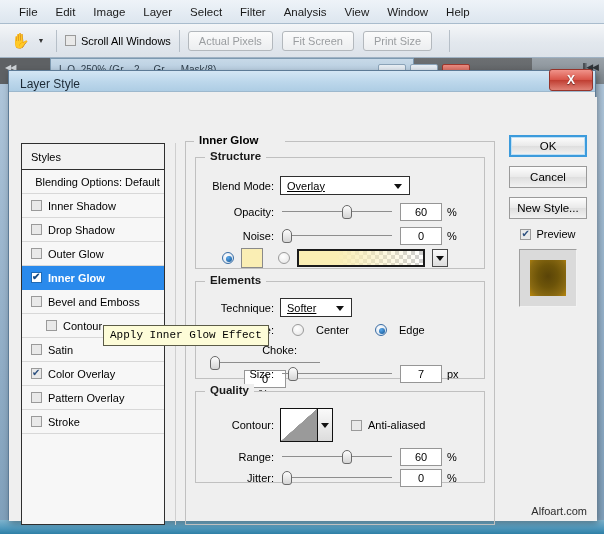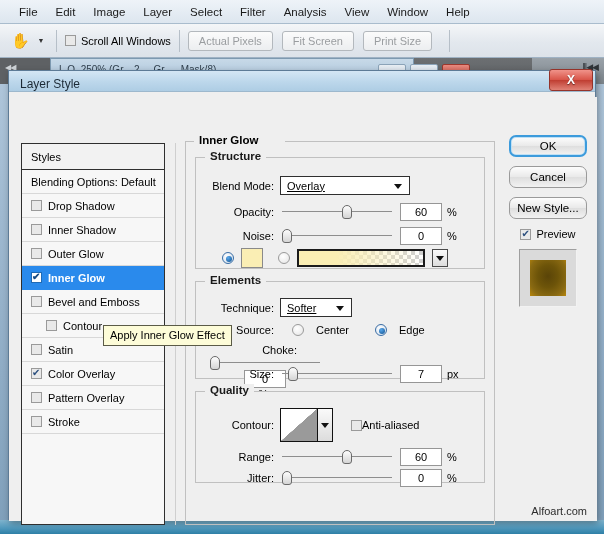--- a/index.html
+++ b/index.html
@@ -71,35 +71,35 @@
   }
   #dlg-body { position:absolute; left:0; top:26px; width:588px; height:424px; background:#efefef; padding:10px; }
 
   
   #styles-panel { position:absolute; left:12px; top:46px; width:144px; height:382px;
                   background:#f7f7f7; border:1px solid #2f2f2f; }
   .sty-head { height:26px; border-bottom:1px solid #2f2f2f; padding:7px 0 0 9px; font-size:11px;
               background:#f2f2f2; }
   .sty-row { height:24px; border-bottom:1px solid #d8d8d8; display:flex; align-items:center;
              padding-left:9px; font-size:11px; gap:6px; }
-  .sty-row.plain { padding-left:9px; }
+  .sty-row.plain { padding-left:9px;justify-content:center; }
   .sty-row.indent { padding-left:24px; }
   .sty-row.selected { background:#2a8aec; color:#fff; font-weight:bold; border-bottom:1px solid #2a8aec; }
   .sty-row.sub-hl { color:#2a8aec; }
   .cbox { width:11px; height:11px; border:1px solid #9a9a9a; background:#fdfdfd; display:inline-block;
           position:relative; flex:0 0 auto; }
   .cbox.gray { background:#e9e9e9; }
   .cbox.checked:after { content:"\2714"; position:absolute; left:0px; top:-2px; font-size:10px; color:#2b4f7e; }
   .sty-row.selected .cbox { background:#fff; border-color:#1f6ab5; }
   .sty-row.selected .cbox.checked:after { color:#174a82; }
   #sty-filler { position:absolute; left:0; right:0; bottom:0; height:90px; background:#f7f7f7; }
 
   
   #tooltip { position:absolute; left:94px; top:228px; background:#fdfcd8; border:1px solid #5b5b47;
-             font-size:11px; padding:3px 6px 4px 6px; z-index:40; white-space:nowrap; }
+             font-size:11px; padding:3px 6px 4px 6px; z-index:40; white-space:nowrap;font-family:Liberation Mono, monospace; }
 
   
   #settings { position:absolute; left:176px; top:38px; width:310px; height:390px; }
   .grp { position:absolute; border:1px solid #c0c0c0; background:#efefef; }
   .grp > .legend { position:absolute; top:-8px; left:9px; background:#efefef; padding:0 5px;
                    font-size:11.5px; font-weight:bold; color:#1a1a1a; }
   .outer-legend { position:absolute; top:-1px; left:9px; background:#efefef; padding:0 5px;
                   font-size:11.5px; font-weight:bold; }
   #outer-box { position:absolute; left:0; top:6px; width:310px; height:384px;
                border:1px solid #c0c0c0; border-top:none; }
@@ -144,21 +144,21 @@
   #gradbtn:after { content:""; border-left:4px solid transparent; border-right:4px solid transparent; border-top:5px solid #111; }
 
   #contour-box { width:38px; height:34px; border:1px solid #111; background:#fff; position:relative; }
   #contour-box .fill { position:absolute; inset:0; background:linear-gradient(to bottom right,#ffffff 0%,#ffffff 49.5%,#9a9a9a 50%,#9a9a9a 100%); }
   #contour-btn { width:15px; height:34px; border:1px solid #111; border-left:none;
                  background:linear-gradient(180deg,#fafafa,#dcdcdc); display:flex; align-items:center; justify-content:center; }
   #contour-btn:after { content:""; border-left:4px solid transparent; border-right:4px solid transparent; border-top:5px solid #111; }
 
   
   #rightcol { position:absolute; left:500px; top:38px; width:78px; }
-  .dbtn { width:78px; height:22px; border:1px solid #9a9a9a; border-radius:7px;
+  .dbtn { width:78px; height:22px; border:1px solid #9a9a9a; border-radius:0;
           background:linear-gradient(180deg,#fdfdfd 0%,#e9e9e9 50%,#dedede 51%,#f2f2f2 100%);
           font-size:11.5px; display:flex; align-items:center; justify-content:center; margin-bottom:9px; }
   .dbtn.primary { border:2px solid #3c9bdc; box-shadow:0 0 0 1px #bfe0f5 inset; }
   #preview-row { display:flex; align-items:center; gap:5px; justify-content:center; margin-top:2px; }
   #preview-thumb { width:58px; height:58px; margin:9px auto 0 auto; background:#dadada;
                    border-top:1px solid #9f9f9f; border-left:1px solid #9f9f9f;
                    border-right:1px solid #f2f2f2; border-bottom:1px solid #f2f2f2;
                    display:flex; align-items:center; justify-content:center; }
   #preview-inner { width:36px; height:36px; background:radial-gradient(ellipse at 50% 45%, #5a4408 0%, #6d5409 40%, #8a6a12 75%, #b8860b 100%); }
 
@@ -219,26 +219,26 @@
 
     <div id="styles-panel">
       <div class="sty-head">Styles</div>
 
       <div class="sty-row plain">
         <span>Blending Options: Default</span>
       </div>
 
       <div class="sty-row">
         <span class="cbox gray"></span>
+        <span>Inner Shadow</span>
+      </div>
+
+      <div class="sty-row">
+        <span class="cbox gray"></span>
         <span>Drop Shadow</span>
-      </div>
-
-      <div class="sty-row">
-        <span class="cbox gray"></span>
-        <span>Inner Shadow</span>
       </div>
 
       <div class="sty-row">
         <span class="cbox gray"></span>
         <span>Outer Glow</span>
       </div>
 
       <div class="sty-row selected">
         <span class="cbox checked"></span>
         <span>Inner Glow</span>
@@ -367,21 +367,21 @@
       <div class="grp" id="g-quality">
         <div class="legend">Quality</div>
 
         <div class="row" style="left:6px; top:16px;">
           <span class="lbl" style="width:72px;">Contour:</span>
           <span id="contour-box" style="margin-left:6px;">
             <span class="fill"></span>
           </span>
           <span id="contour-btn"></span>
           <span class="cbox gray" style="margin-left:18px;"></span>
-          <span style="">Anti-aliased</span>
+          <span style="margin-left:6px;">Anti-aliased</span>
         </div>
 
         <div class="row" style="left:6px; top:56px;">
           <span class="lbl" style="width:72px;">Range:</span>
           <span class="slider" style="width:110px; margin-left:8px;">
             <span class="trk"></span>
             <span class="thumb" style="left:60px;"></span>
           </span>
           <span class="numbox" style="width:42px; margin-left:8px;">60</span>
           <span class="unit" style="margin-left:5px;">%</span>

